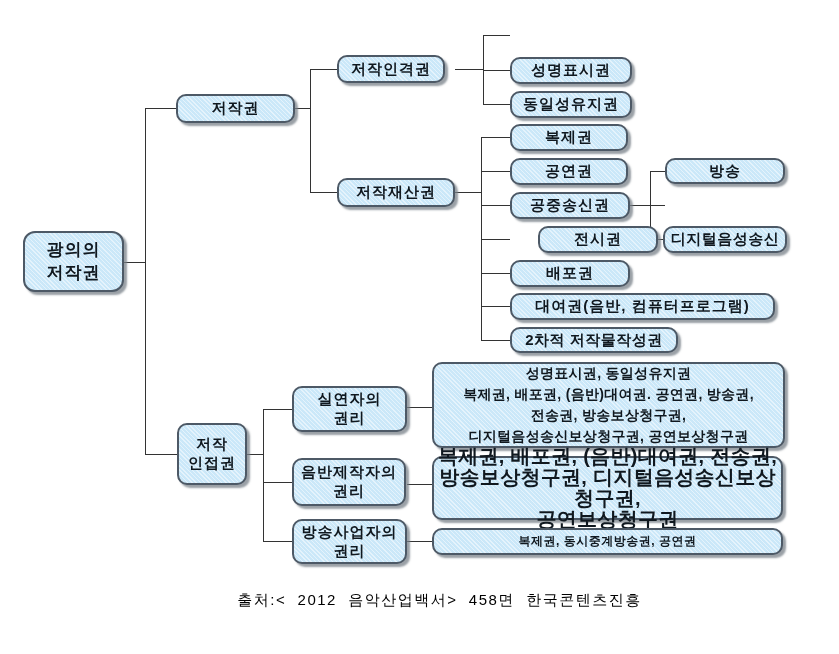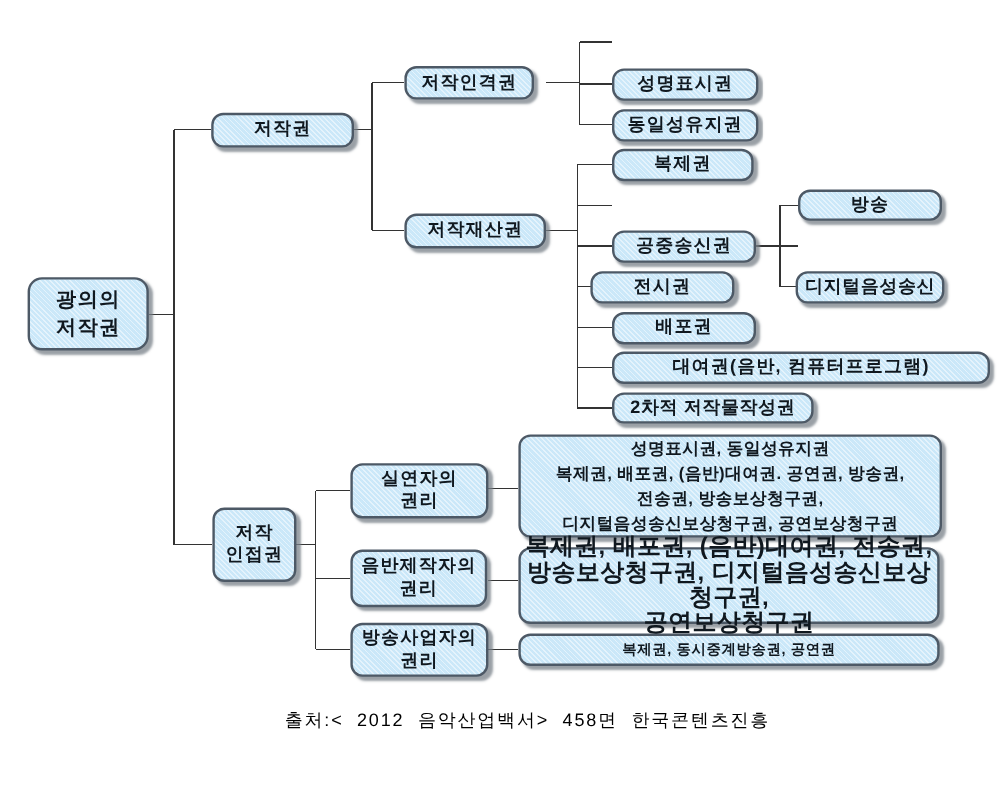--- a/index.html
+++ b/index.html
@@ -33,23 +33,23 @@
   #copyright{left:176px;top:94px;width:119px;height:29px;}
   #neighboring{left:177px;top:423px;width:70px;height:62px;}
   #moral{left:337px;top:55px;width:108px;height:28px;}
   #economic{left:337px;top:178px;width:118px;height:29px;}
   #disclosure{left:510px;top:22px;width:120px;height:27px;}
   #attribution{left:510px;top:57px;width:122px;height:27px;}
   #integrity{left:510px;top:91px;width:122px;height:27px;}
   #reproduction{left:510px;top:124px;width:118px;height:27px;}
   #performance{left:510px;top:158px;width:118px;height:27px;}
   #public_transmission{left:510px;top:192px;width:120px;height:27px;}
-  #exhibition{left:492px;top:226px;width:120px;height:27px;}
+  #exhibition{left:538px;top:226px;width:120px;height:27px;}
   #distribution{left:510px;top:260px;width:120px;height:27px;}
-  #rental{left:510px;top:293px;width:315px;height:27px;}
+  #rental{left:510px;top:293px;width:265px;height:27px;}
   #derivative{left:510px;top:327px;width:168px;height:26px;letter-spacing:0.5px;}
   #broadcast{left:665px;top:158px;width:120px;height:26px;}
   #transmission{left:665px;top:192px;width:120px;height:26px;}
   #digital_audio{left:663px;top:226px;width:124px;height:27px;letter-spacing:0.5px;}
   #performer{left:292px;top:386px;width:115px;height:46px;}
   #producer{left:292px;top:458px;width:114px;height:48px;}
   #broadcaster{left:292px;top:519px;width:115px;height:45px;}
   #performer_detail{left:432px;top:362px;width:353px;height:86px;font-size:14px;letter-spacing:0.3px;line-height:21px;}
   #producer_detail{left:432px;top:456px;width:351px;height:64px;font-size:20px;letter-spacing:0.3px;line-height:21px;}
   #broadcaster_detail{left:432px;top:528px;width:351px;height:27px;font-size:12px;letter-spacing:0.5px;}
@@ -89,20 +89,21 @@
   <div class="node" id="neighboring">저작
 인접권</div>
 
   <div class="node" id="moral">저작인격권</div>
   <div class="node" id="economic">저작재산권</div>
 
   <div class="node" id="attribution">성명표시권</div>
   <div class="node" id="integrity">동일성유지권</div>
 
   <div class="node" id="reproduction">복제권</div>
+  <div class="node" id="performance">공연권</div>
   <div class="node" id="public_transmission">공중송신권</div>
   <div class="node" id="exhibition">전시권</div>
   <div class="node" id="distribution">배포권</div>
   <div class="node" id="rental">대여권(음반, 컴퓨터프로그램)</div>
   <div class="node" id="derivative">2차적 저작물작성권</div>
 
   <div class="node" id="broadcast">방송</div>
   <div class="node" id="digital_audio">디지털음성송신</div>
 
   <div class="node" id="performer">실연자의

